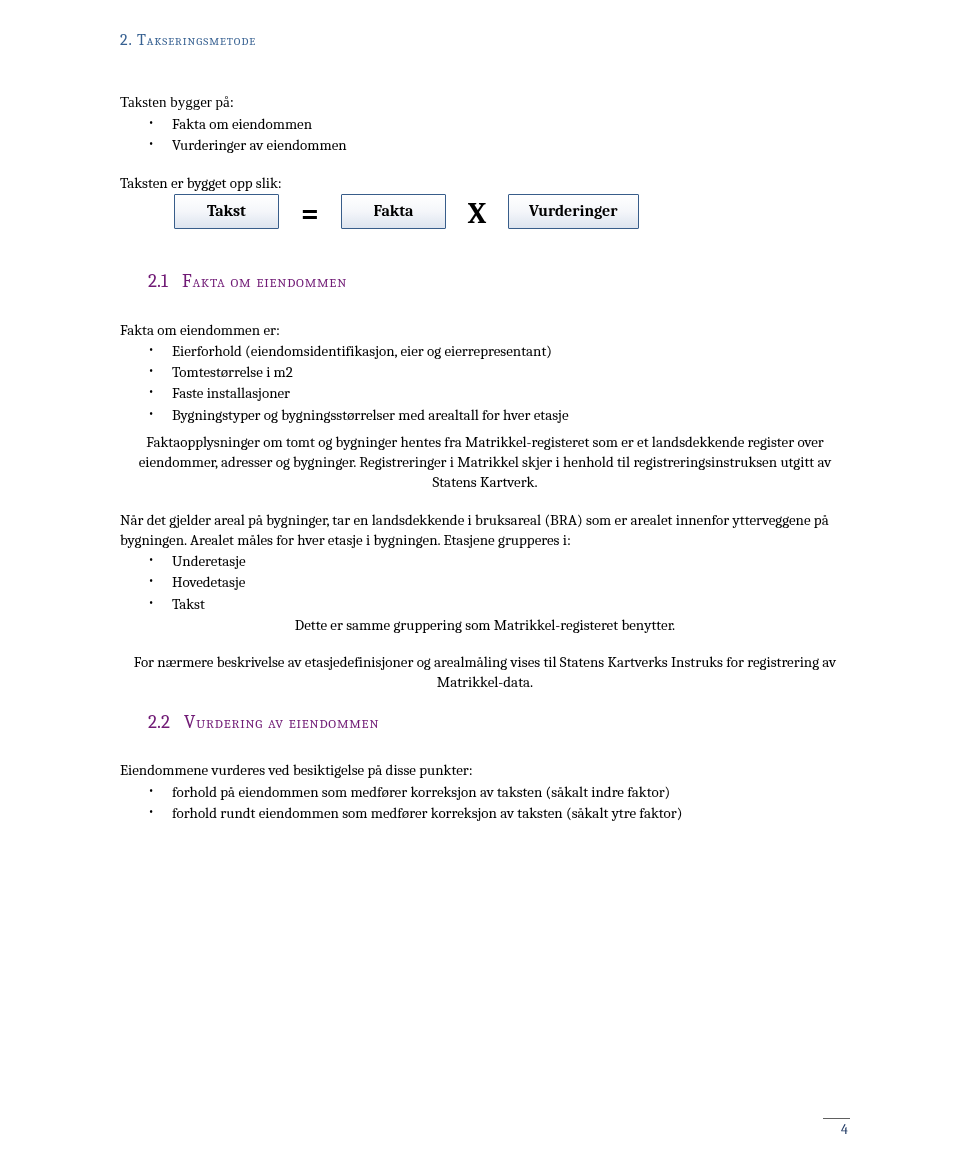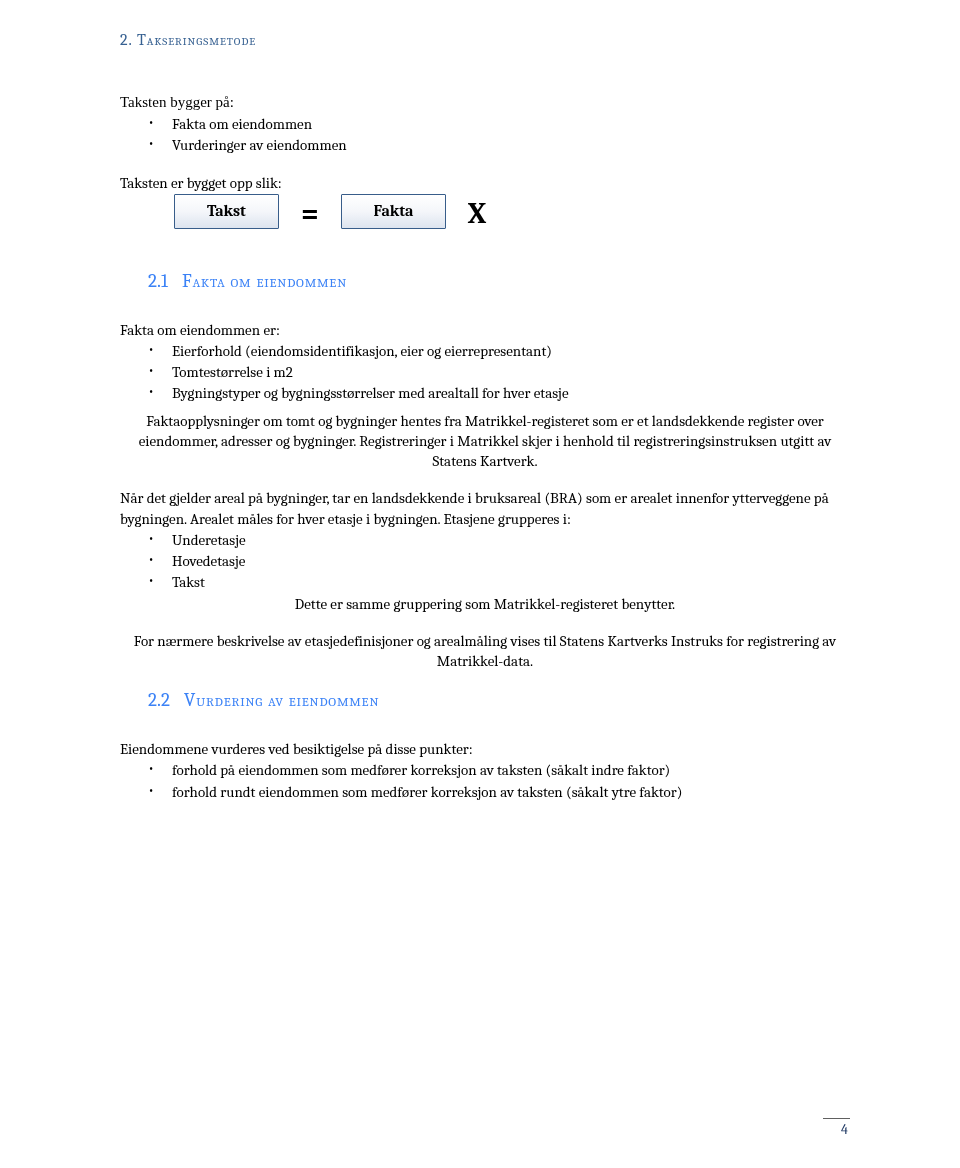--- a/index.html
+++ b/index.html
@@ -64,21 +64,21 @@
       border-radius: 1px;
     }
     .formula-op {
       font-family: Cambria, Georgia, serif;
       font-size: 30px;
       font-weight: bold;
       min-width: 26px;
       text-align: center;
     }
     .heading-sub {
-      color: #3b82f6;
+      color: #701a75;
       font-size: 19px;
       margin-left: 28px;
       margin-bottom: 25px;
       margin-top: 10px;
       font-weight: normal;
     }
     .heading-sub .num {
       margin-right: 10px;
     }
     .small-caps-sub {
@@ -121,31 +121,33 @@
   <li>Vurderinger av eiendommen</li>
 </ul>
 
 <div class="built-line">Taksten er bygget opp slik:</div>
 
 <div class="formula-row">
   <div class="formula-box">Takst</div>
   <div class="formula-op">=</div>
   <div class="formula-box">Fakta</div>
   <div class="formula-op">X</div>
+  <div class="formula-box">Vurderinger</div>
 </div>
 
 <div class="heading-sub">
   <span class="num">2.1</span>
   <span class="small-caps-sub">Fakta om eiendommen</span>
 </div>
 
 <div class="para-tight">Fakta om eiendommen er:</div>
 <ul class="bullet-list block-group">
   <li>Eierforhold (eiendomsidentifikasjon, eier og eierrepresentant)</li>
   <li>Tomtestørrelse i m2</li>
+  <li>Faste installasjoner</li>
   <li>Bygningstyper og bygningsstørrelser med arealtall for hver etasje</li>
 </ul>
 
 <div class="para">Faktaopplysninger om tomt og bygninger hentes fra Matrikkel-registeret som er et landsdekkende register over eiendommer, adresser og bygninger. Registreringer i Matrikkel skjer i henhold til registreringsinstruksen utgitt av Statens Kartverk.</div>
 
 <div class="para-tight">Når det gjelder areal på bygninger, tar en landsdekkende i bruksareal (BRA) som er arealet innenfor ytterveggene på bygningen. Arealet måles for hver etasje i bygningen. Etasjene grupperes i:</div>
 <ul class="bullet-list">
   <li>Underetasje</li>
   <li>Hovedetasje</li>
   <li>Takst</li>

